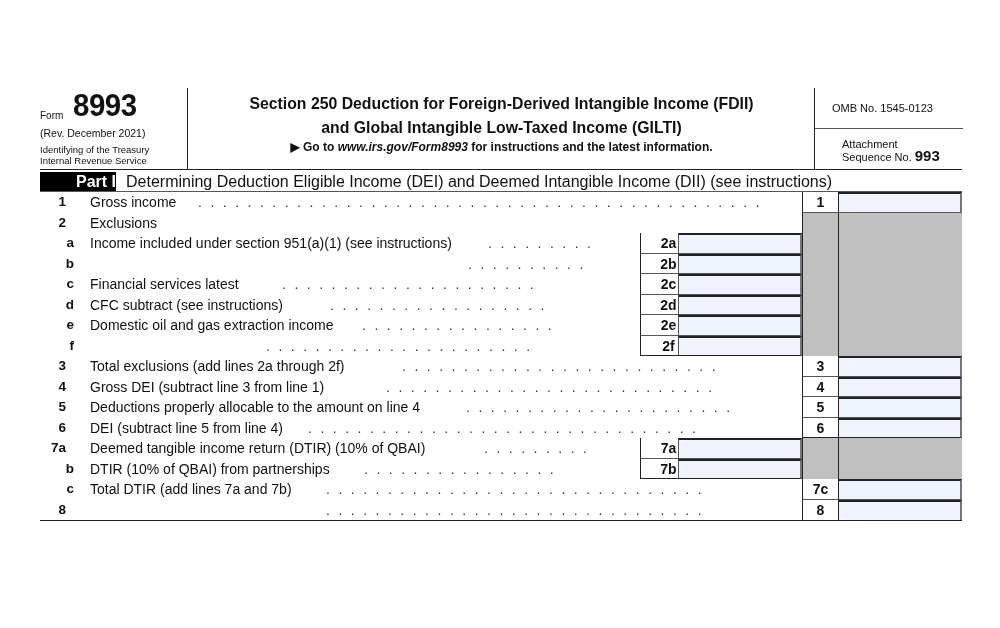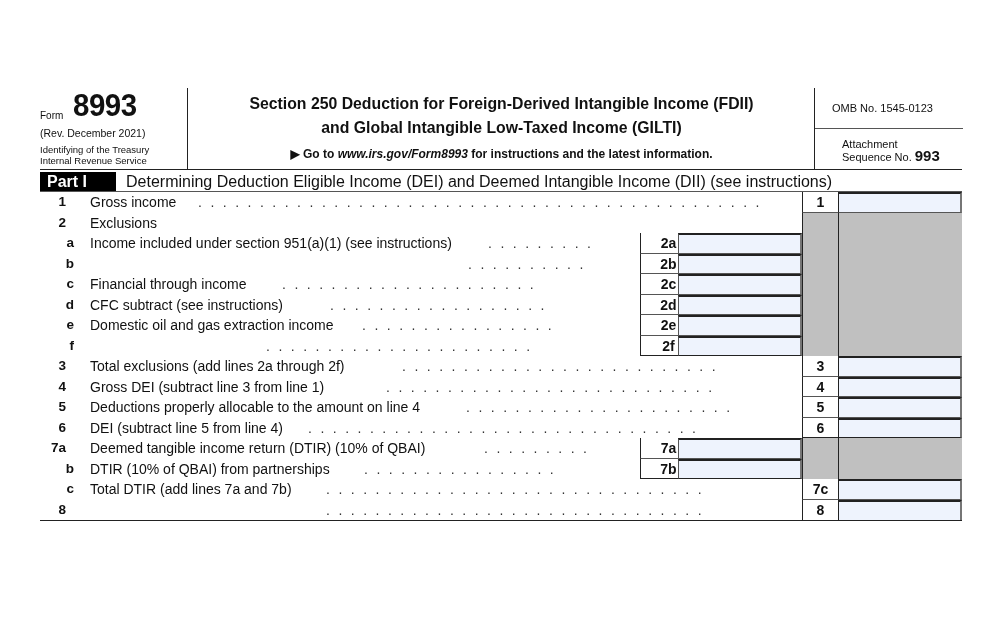--- a/index.html
+++ b/index.html
@@ -9,38 +9,38 @@
 
     
     .hdr { position: relative; height: 81px; border-bottom: 1.5px solid #222; }
     .hdr-left { position: absolute; left: 0; top: 0; width: 147px; height: 81px; border-right: 1.5px solid #222; }
     .form-word { position: absolute; left: 0; top: 22px; font-size: 10px; }
     .form-num { position: absolute; left: 33px; top: -1px; font-size: 32px; font-weight: 900; letter-spacing: -0.5px; font-family: "Liberation Sans", sans-serif; transform: scaleX(0.92); transform-origin: left; }
     .rev { position: absolute; left: 0; top: 39px; font-size: 10.5px; }
     .dept { position: absolute; left: 0; top: 56px; font-size: 9.5px; line-height: 11px; }
     .hdr-center { position: absolute; left: 149px; top: 0; width: 625px; height: 81px; text-align: center; }
     .title { font-weight: bold; font-size: 17px; line-height: 24px; margin-top: 4px; transform: scaleX(0.93); }
-    .goto { font-size: 12px; font-weight: bold; margin-top: 7px; }
+    .goto { font-size: 12px; font-weight: bold; margin-top: 0; }
     .goto i { font-style: italic; }
     .hdr-right { position: absolute; left: 774px; top: 0; width: 148px; height: 81px; border-left: 1.5px solid #222; }
     .omb { height: 40px; border-bottom: 1px solid #555; font-size: 11px; line-height: 40px; padding-left: 17px; }
     .attach { font-size: 11px; line-height: 12px; padding-left: 27px; padding-top: 9px; }
     .attach b { font-size: 15px; }
 
     
     .name-row { position: relative; height: 40px; border-bottom: 1.5px solid #222; }
     .name-cell { position: absolute; left: 0; top: 0; width: 725px; height: 40px; }
     .id-cell { position: absolute; left: 725px; top: 0; width: 197px; height: 40px; border-left: 1px solid #222; }
     .cell-label { font-size: 10px; padding: 4px 0 0 0; height: 12px; }
     .id-cell .cell-label { font-weight: bold; padding-left: 5px; }
     .cell-input { position: absolute; left: 0; right: 0; top: 20px; height: 20px; background: #eef3fd; border: none; }
 
     
     .part { position: relative; height: 21px; border-bottom: 1px solid #555; }
-    .part-tag { position: absolute; left: 0; top: 2px; width: 76px; height: 19px; background: #000; color: #fff; font-weight: bold; font-size: 16px; line-height: 19px; padding-left: 7px; box-sizing: border-box; }
+    .part-tag { position: absolute; left: 0; top: 2px; width: 76px; height: 19px; background: #000; color: #fff; font-weight: bold; font-size: 16px; line-height: 19px; padding-left: 7px; box-sizing: border-box; text-align: right; }
     .part-title { position: absolute; left: 86px; top: 1px; font-size: 16px; line-height: 21px; white-space: nowrap; }
     .part-title b { font-weight: normal; }
 
     
     .lines { position: relative; }
     .line { position: relative; height: 20.5px; }
     .ln { position: absolute; left: 0; width: 26px; text-align: right; font-weight: bold; font-size: 13.5px; line-height: 20px; }
     .ln.sub { width: 34px; }
     .lt { position: absolute; left: 50px; font-size: 14px; line-height: 20px; white-space: nowrap; }
     .dots { position: absolute; font-size: 14px; line-height: 20px; letter-spacing: 8.5px; color: #333; white-space: nowrap; overflow: hidden; }
@@ -118,21 +118,21 @@
 
     <div class="line">
       <span class="ln sub">b</span>
       <span class="dots" style="left:428px;width:170px;">..........</span>
       <span class="box-inner">2b</span>
       <input class="inp-inner" value="" style="">
     </div>
 
     <div class="line">
       <span class="ln sub">c</span>
-      <span class="lt">Financial through income</span>
+      <span class="lt">Financial services latest</span>
       <span class="dots" style="left:242px;width:356px;">.....................</span>
       <span class="box-inner">2c</span>
       <input class="inp-inner" value="" style="">
     </div>
 
     <div class="line">
       <span class="ln sub">d</span>
       <span class="lt">CFC subtract (see instructions)</span>
       <span class="dots" style="left:290px;width:308px;">..................</span>
       <span class="box-inner">2d</span>

